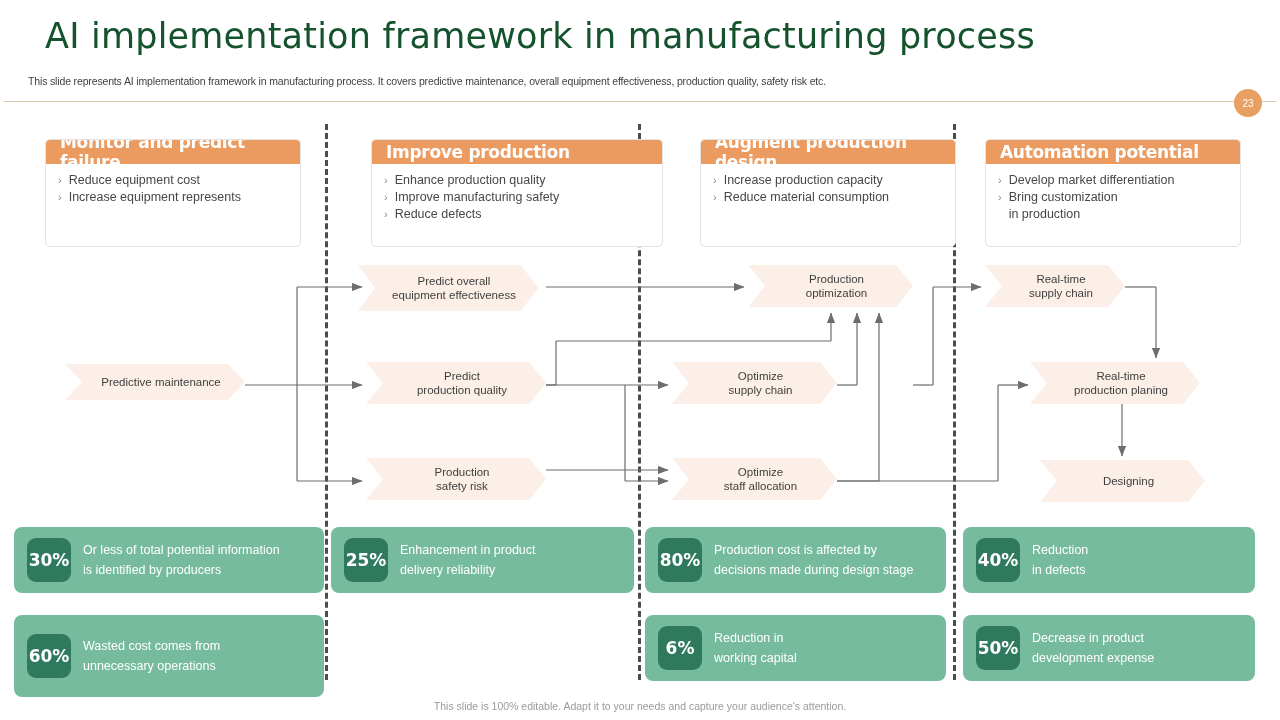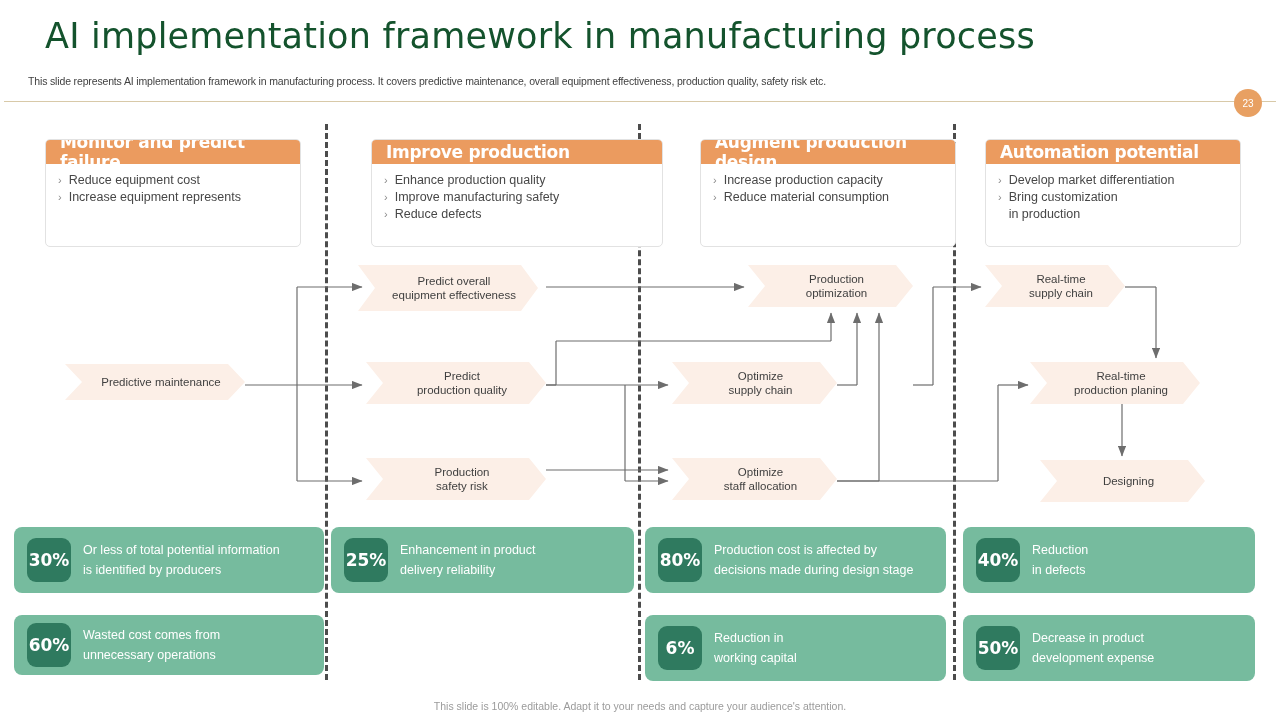--- a/index.html
+++ b/index.html
@@ -337,21 +337,21 @@
   <div class="stat-card" style="left: 645px; top: 527px; width: 301px; height: 66px;">
     <div class="stat-pct">80%</div>
     <div class="stat-text">Production cost is affected by
 decisions made during design stage</div>
   </div>
   <div class="stat-card" style="left: 963px; top: 527px; width: 292px; height: 66px;">
     <div class="stat-pct">40%</div>
     <div class="stat-text">Reduction
 in defects</div>
   </div>
-  <div class="stat-card" style="left: 14px; top: 615px; width: 310px; height: 60px;">
+  <div class="stat-card" style="left: 14px; top: 615px; width: 310px; height: 82px;">
     <div class="stat-pct">60%</div>
     <div class="stat-text">Wasted cost comes from
 unnecessary operations</div>
   </div>
   <div class="stat-card" style="left: 645px; top: 615px; width: 301px; height: 66px;">
     <div class="stat-pct">6%</div>
     <div class="stat-text">Reduction in
 working capital</div>
   </div>
   <div class="stat-card" style="left: 963px; top: 615px; width: 292px; height: 66px;">

